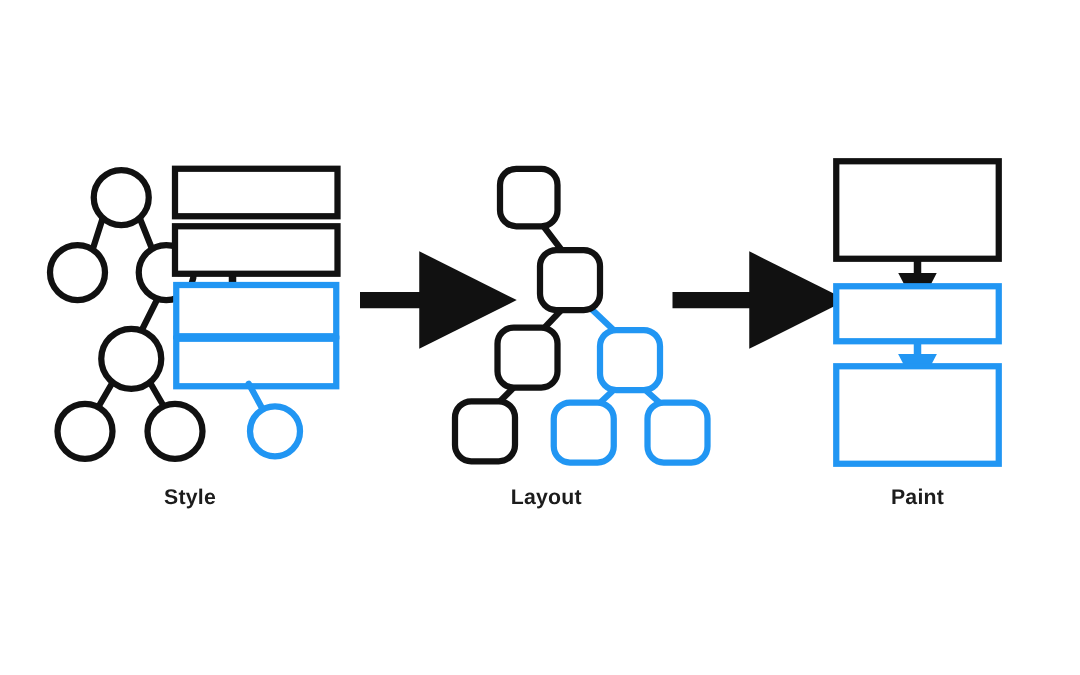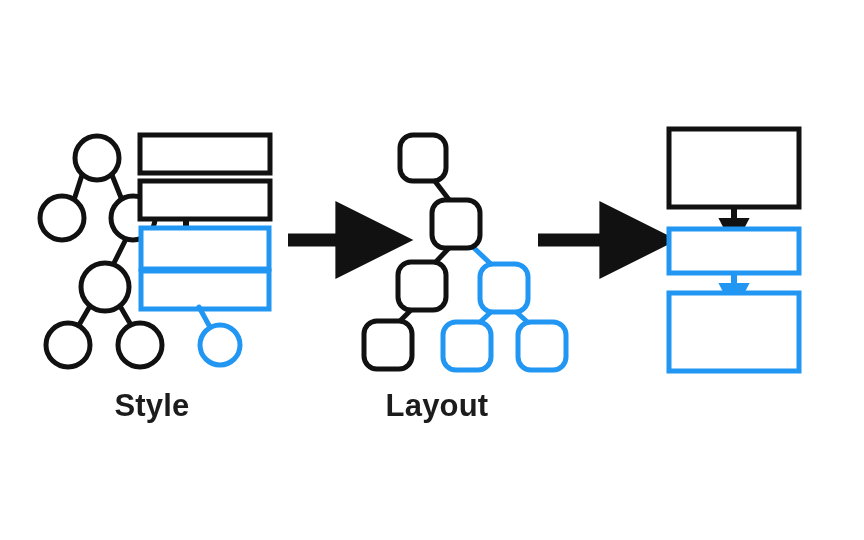--- a/index.html
+++ b/index.html
@@ -22,21 +22,21 @@
     position: absolute;
     left: 0;
     top: 0;
     width: 864px;
     height: 540px;
     display: block;
   }
   .stage-label {
     position: absolute;
     font-family: "Liberation Sans", sans-serif;
-    font-size: 31px;
+    font-size: 17px;
     font-weight: 700;
     color: #1c1c1c;
     text-align: center;
     letter-spacing: 0.2px;
     white-space: nowrap;
     user-select: none;
   }
   #label-style  { left: 92px;  top: 388px; width: 120px; }
   #label-layout { left: 377px; top: 388px; width: 120px; }
   #label-paint  { left: 674px; top: 388px; width: 120px; }
@@ -137,14 +137,15 @@
       <rect x="669" y="229" width="130" height="44" fill="#ffffff" stroke="#2196F3" stroke-width="5"></rect>
 
       <line x1="734" y1="273" x2="734" y2="286" stroke="#2196F3" stroke-width="6" marker-end="url(#headBlue)"></line>
 
       <rect x="669" y="293" width="130" height="78" fill="#ffffff" stroke="#2196F3" stroke-width="5"></rect>
     </g>
   </svg>
 
   <div class="stage-label" id="label-style">Style</div>
   <div class="stage-label" id="label-layout">Layout</div>
+  <div class="stage-label" id="label-paint">Paint</div>
 
 </div>
 
 </body></html>

